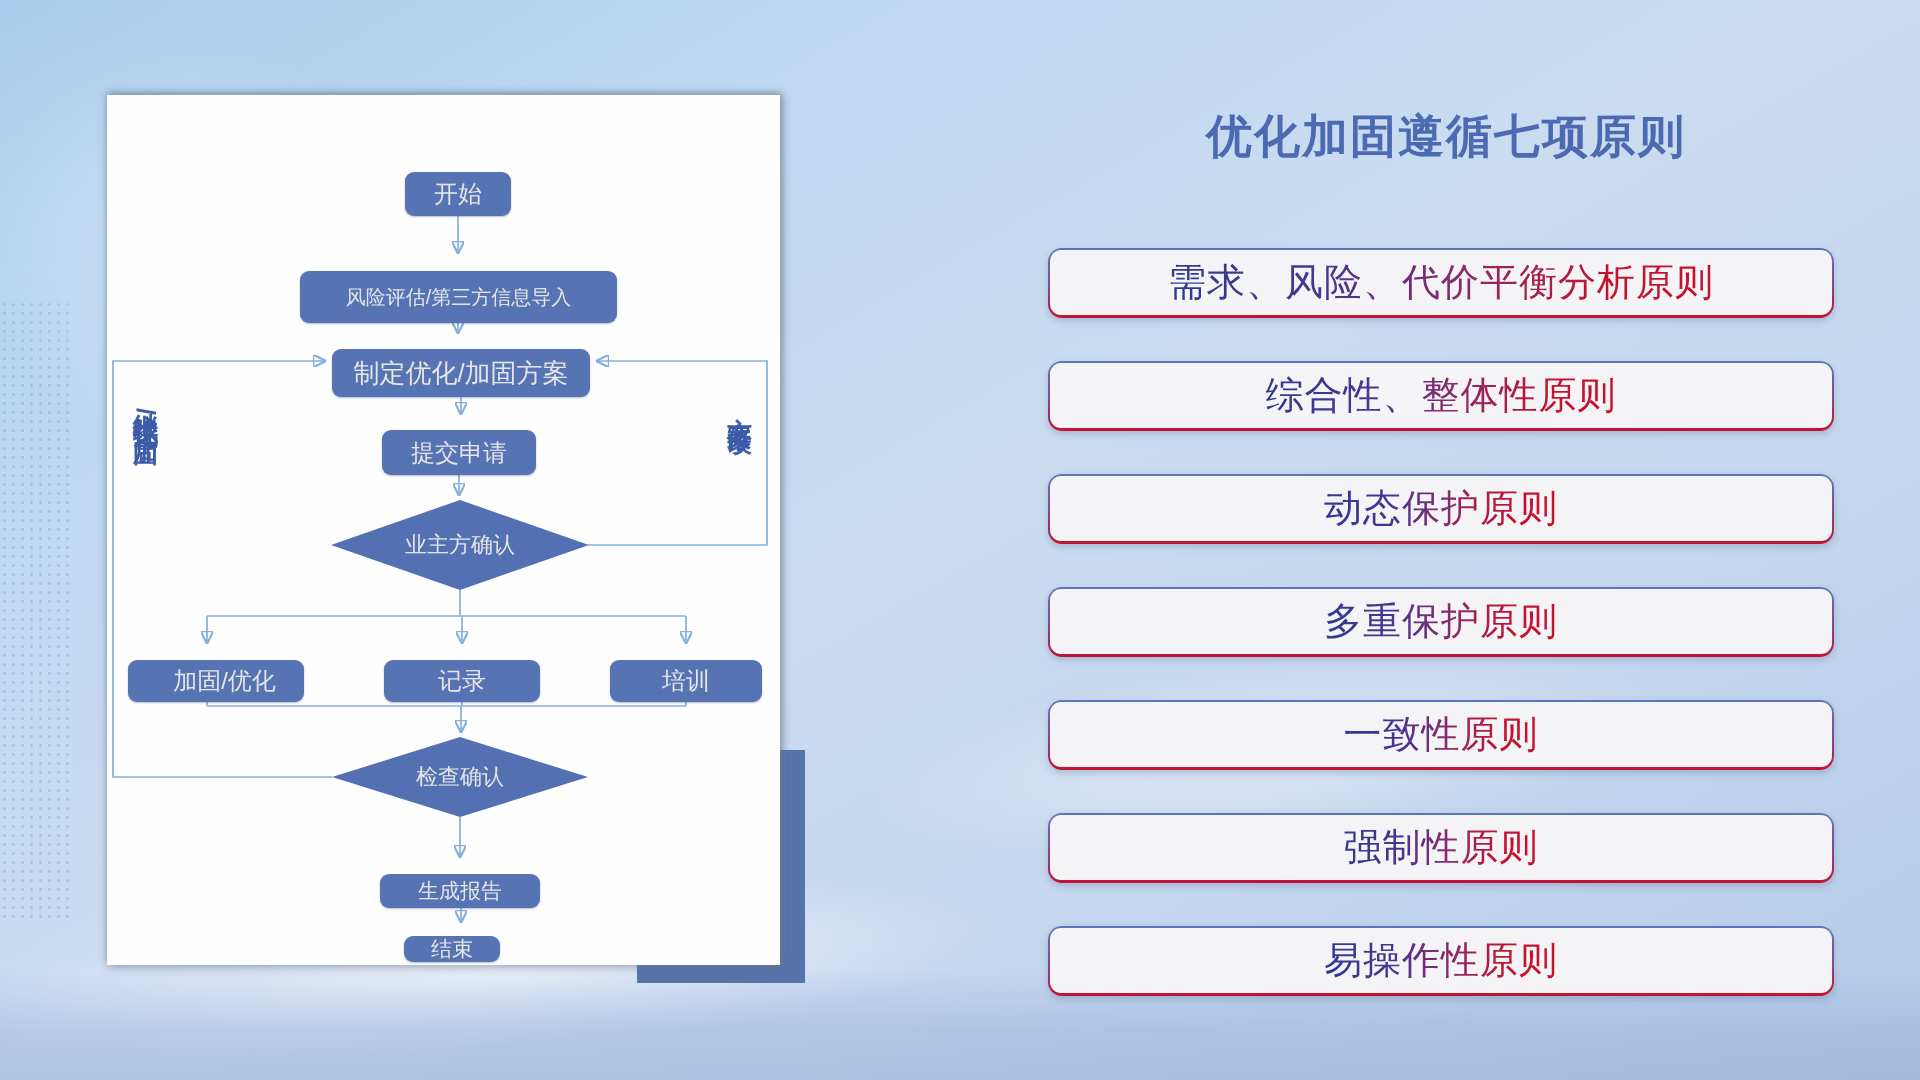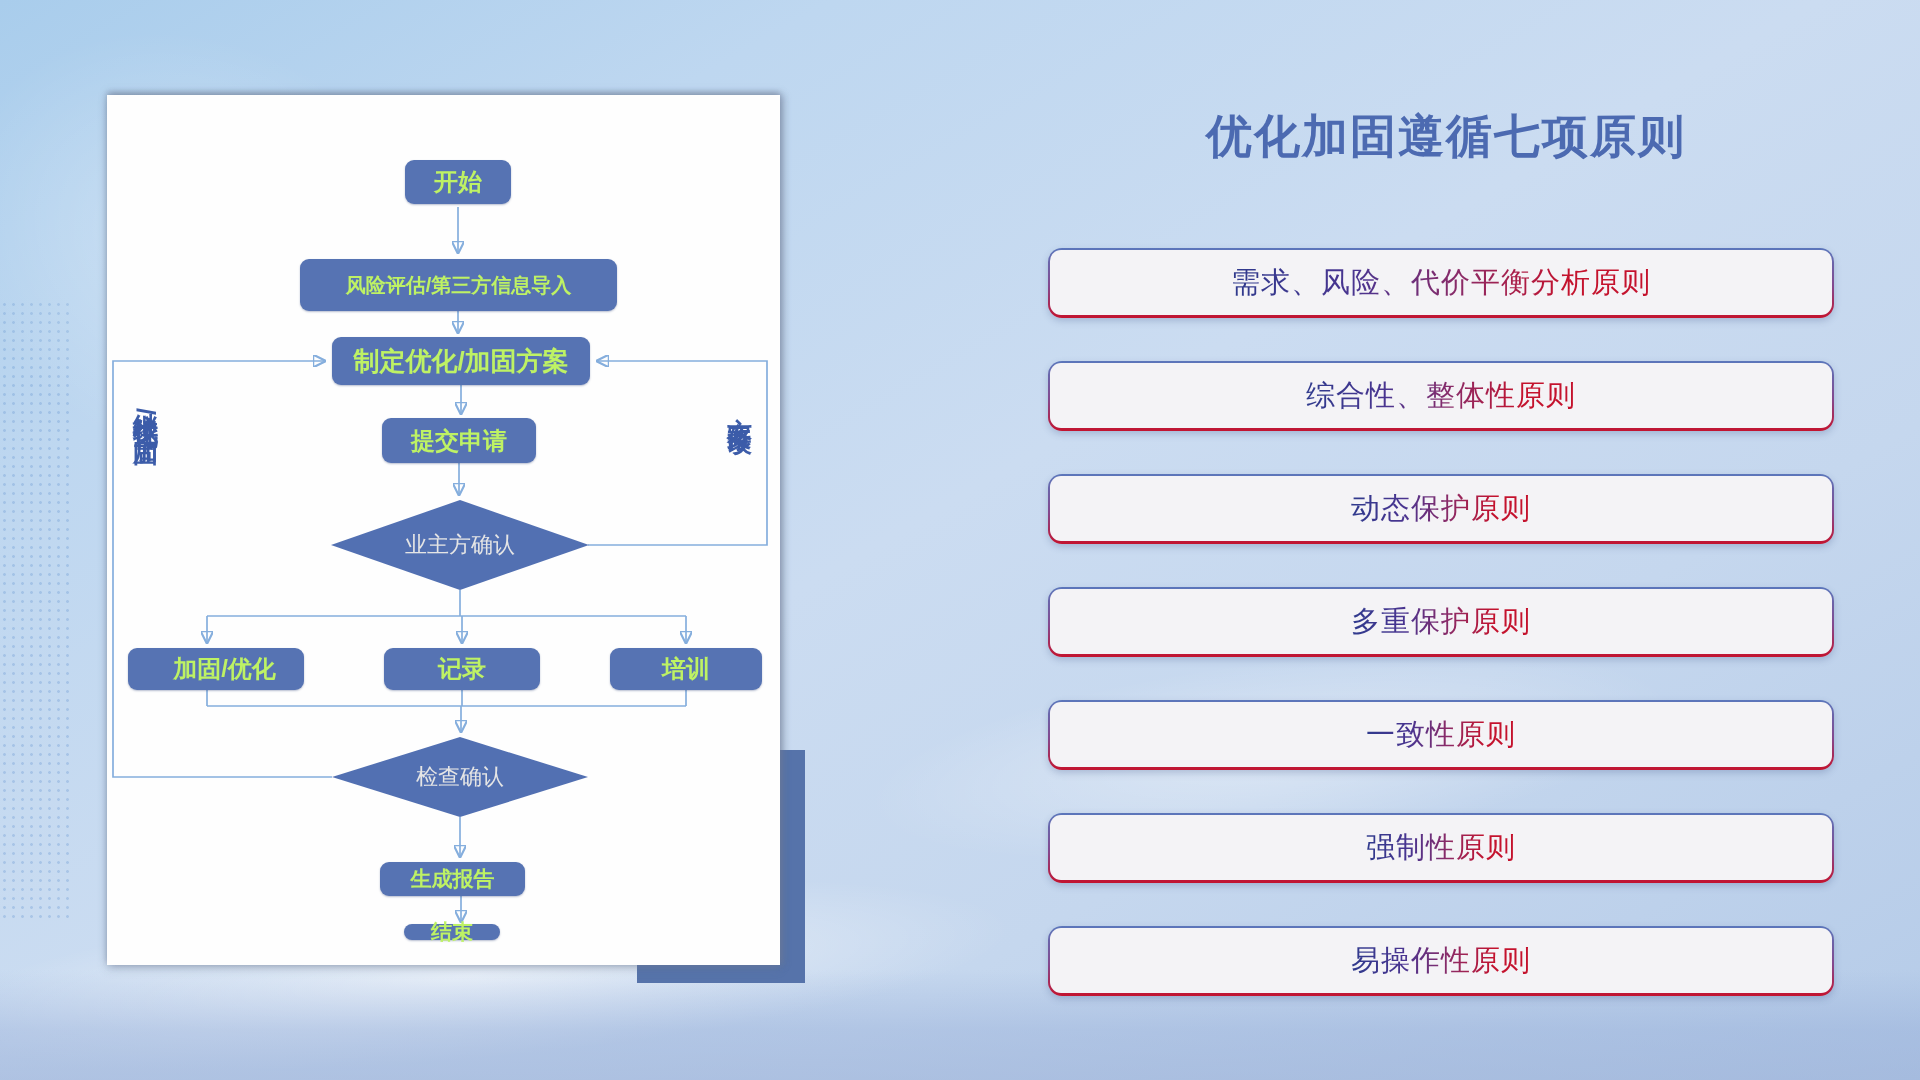--- a/index.html
+++ b/index.html
@@ -37,24 +37,25 @@
   
   .accent-rect { position:absolute; left:637px; top:750px; width:168px; height:233px; background:#5673aa; }
   .card {
     position:absolute; left:107px; top:95px; width:673px; height:870px; background:#fefefe;
     box-shadow:0 -3px 6px rgba(110,122,148,.55), 4px 0 7px rgba(110,122,148,.40), 0 4px 9px rgba(110,122,148,.30);
   }
   svg.connectors { position:absolute; left:0; top:0; width:1920px; height:1080px; }
   svg.connectors path { stroke:#85aedd; stroke-width:1.7; fill:none; }
   
   .fnode {
-    position:absolute; background:#5673b3; color:#bef264; font-weight:bold;
+    position:absolute; background:#5673b3; color:#e5e5e5; font-weight:normal;
     display:flex; align-items:center; justify-content:center;
     border-radius:9px; box-shadow:0 1px 2px rgba(50,70,120,.35);
     white-space:nowrap;
+    margin-top:12px;
   }
   .fdiamond {
     position:absolute; background:#5270b2; color:#e5e5e5; font-weight:normal;
     display:flex; align-items:center; justify-content:center;
     clip-path:polygon(50% 0%,100% 50%,50% 100%,0% 50%);
     white-space:nowrap;
   }
   .vlabel {
     position:absolute; writing-mode:vertical-rl; color:#3c5ca9; font-weight:bold;
     font-size:25px; letter-spacing:4px; white-space:nowrap;
@@ -67,21 +68,21 @@
   .principle {
     position:absolute; left:1048px; width:786px; height:70px; border-radius:14px;
     background:linear-gradient(to bottom, #5b76bb 0%, #84478d 55%, #c3132f 100%);
     box-shadow:0 3px 7px rgba(70,90,140,.28);
   }
   .principle-inner {
     position:absolute; left:2px; right:2px; top:2px; bottom:3px;
     background:#f4f3f6; border-radius:11px;
     display:flex; align-items:center; justify-content:center;
   }
-  .principle-text { font-size:29px; letter-spacing:1px; color:#b0153a; white-space:nowrap; }
+  .principle-text { font-size:38px; letter-spacing:1px; color:#b0153a; white-space:nowrap; }
   @supports ((-webkit-background-clip: text) or (background-clip: text)) {
     .principle-text {
       background:linear-gradient(90deg, #2f3a8d 0%, #4a3490 30%, #8c2a66 55%, #c4122d 80%);
       -webkit-background-clip:text; background-clip:text; color:transparent;
     }
   }
 </style>
 </head>
 <body>
 
@@ -124,22 +125,22 @@
 
   <div class="fnode" style="left:405px; top:160px; width:106px; height:44px; font-size:24px;">开始</div>
   <div class="fnode" style="left:300px; top:259px; width:317px; height:52px; font-size:20px;">风险评估/第三方信息导入</div>
   <div class="fnode" style="left:332px; top:337px; width:258px; height:48px; font-size:26px;">制定优化/加固方案</div>
   <div class="fnode" style="left:382px; top:418px; width:154px; height:45px; font-size:24px;text-align:center;">提交申请</div>
   <div class="fdiamond" style="left:331px; top:500px; width:258px; height:90px; font-size:22px;">业主方确认</div>
   <div class="fnode" style="left:128px; top:648px; width:159px; height:42px; font-size:24px;padding-left:17px;">加固/优化</div>
   <div class="fnode" style="left:384px; top:648px; width:156px; height:42px; font-size:24px;">记录</div>
   <div class="fnode" style="left:610px; top:648px; width:152px; height:42px; font-size:24px;">培训</div>
   <div class="fdiamond" style="left:332px; top:737px; width:256px; height:80px; font-size:22px;">检查确认</div>
-  <div class="fnode" style="left:380px; top:862px; width:145px; height:34px; font-size:21px;">生成报告</div>
-  <div class="fnode" style="left:404px; top:924px; width:96px; height:16px; font-size:21px;">结束</div>
+  <div class="fnode" style="left:380px; top:862px; width:160px; height:34px; font-size:21px;">生成报告</div>
+  <div class="fnode" style="left:404px; top:924px; width:96px; height:26px; font-size:21px;">结束</div>
 
   <div class="vlabel" style="left:130px; top:392px;">继续优化/加固</div>
   <div class="vlabel" style="left:724px; top:398px;">方案修改</div>
 
   <div class="panel-title">优化加固遵循七项原则</div>
 
   <div class="principle" style="top:248px;">
     <div class="principle-inner">
         <span class="principle-text">需求、风险、代价平衡分析原则</span>
       </div>

